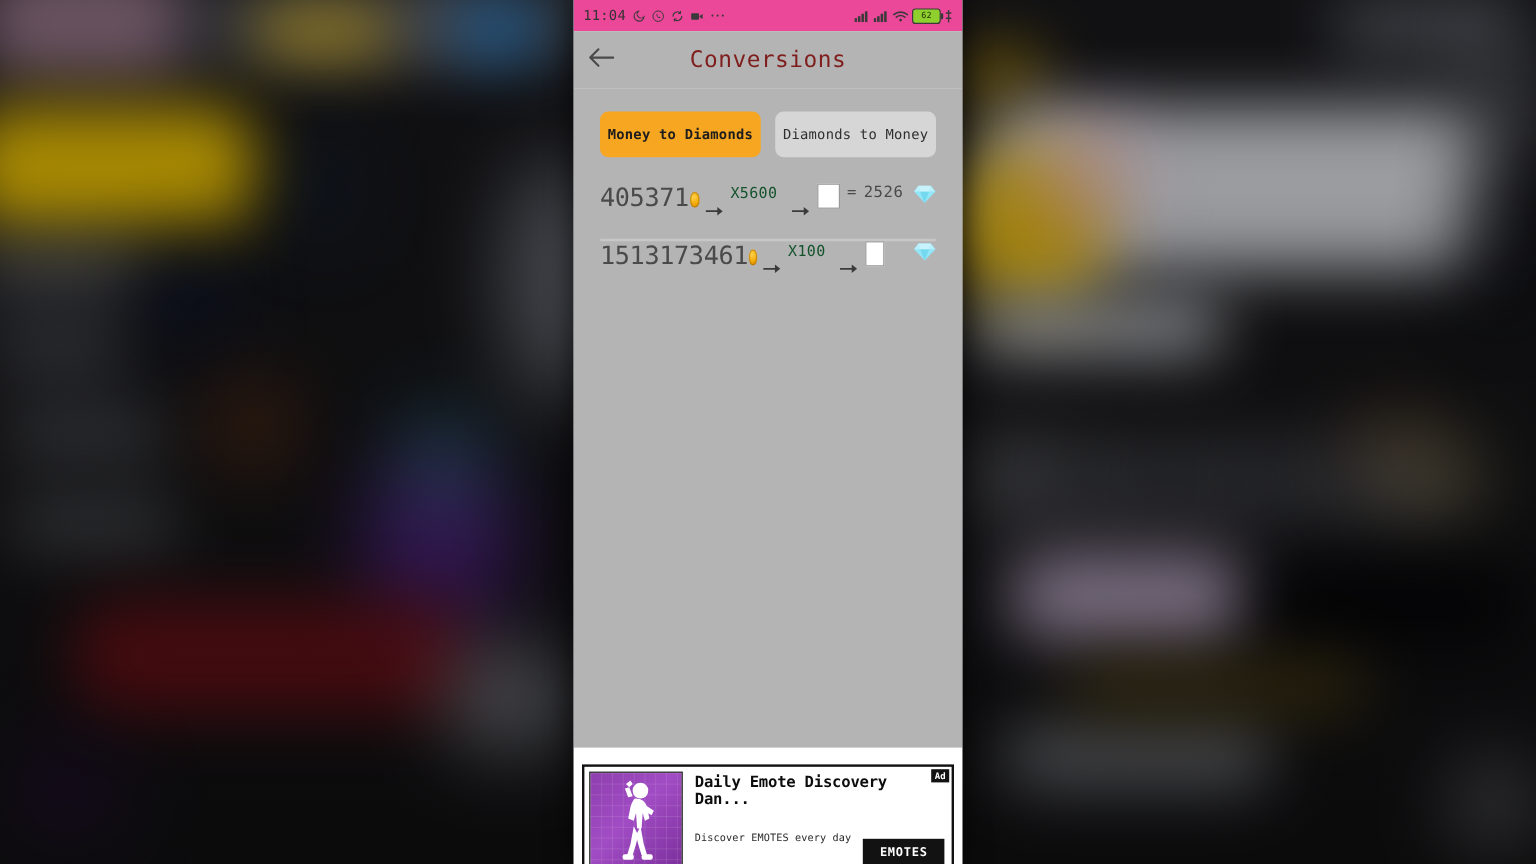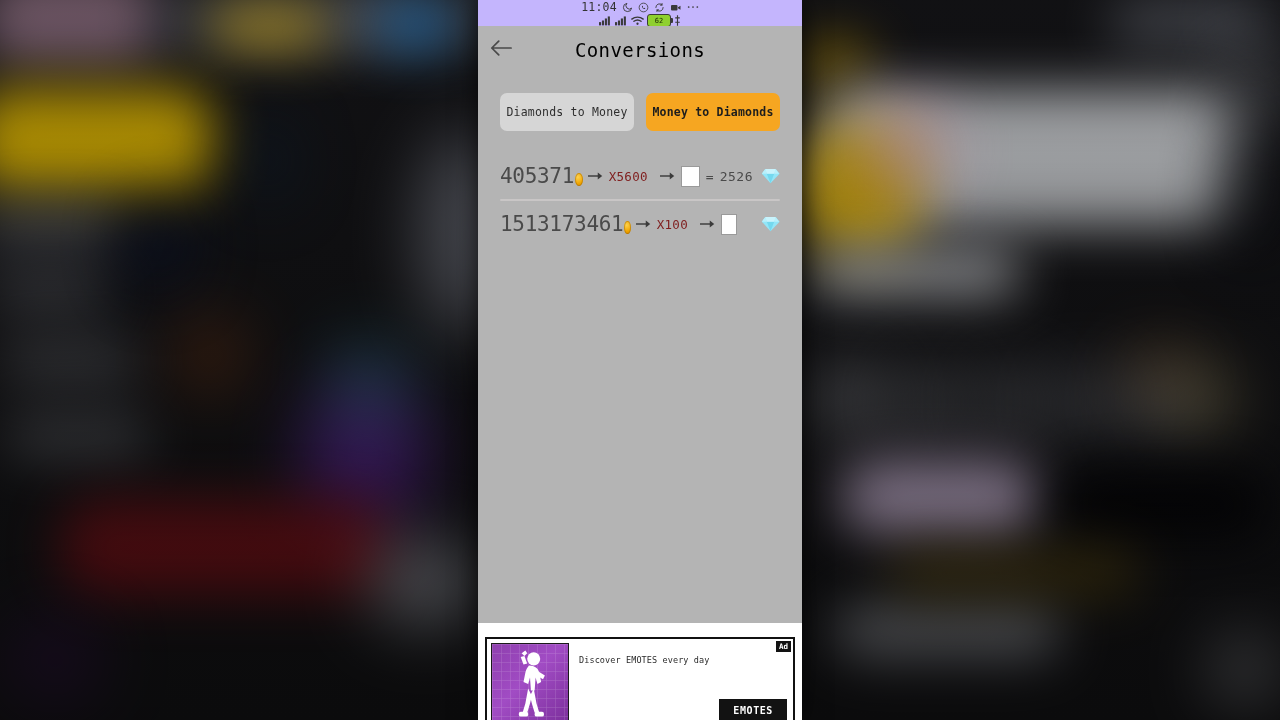--- a/index.html
+++ b/index.html
@@ -17,23 +17,23 @@
   .bgshade{position:absolute;inset:0;background:linear-gradient(180deg,rgba(8,8,12,.25),rgba(0,0,0,.45));}
 
   
   .phone{
     position:absolute;left:478px;top:0;width:324px;height:720px;
     background:#ffffff;overflow:hidden;
     box-shadow:0 0 22px rgba(0,0,0,.65);
   }
   
   .statusbar{
-    height:26px;background:#c4b5fd;display:flex;align-items:center;
+    height:26px;background:#ec4899;display:flex;align-items:center;
     justify-content:space-between;padding:0 8px;box-sizing:border-box;
-    color:#2f2f2f;font-size:11px;flex-direction:column;
+    color:#2f2f2f;font-size:11px;
   }
   .sb-left{display:flex;align-items:center;gap:5px;}
   .sb-right{display:flex;align-items:center;gap:3px;}
   .sb-time{font-size:11.5px;letter-spacing:.2px;color:#333;}
   .ico{display:inline-flex;align-items:center;justify-content:center;}
 
   .battery{
     display:inline-flex;align-items:center;justify-content:center;
     width:22px;height:11px;border:1.2px solid #3a3a3a;border-radius:3px;
     background:#8fd02f;font-size:7px;color:#1d2b06;position:relative;
@@ -42,52 +42,52 @@
   .battery:after{content:"";position:absolute;right:-3px;top:3px;width:2px;height:5px;background:#3a3a3a;border-radius:0 1px 1px 0;}
 
   
   .appbar{
     height:48px;background:#b4b4b4;display:flex;align-items:center;
     position:relative;
   }
   .backbtn{width:46px;height:48px;display:flex;align-items:center;justify-content:center;cursor:pointer;}
   .apptitle{
     position:absolute;left:0;right:0;text-align:center;
-    font-size:19px;color:#000000;letter-spacing:.4px;
+    font-size:19px;color:#7f1d1d;letter-spacing:.4px;
     font-family:"DejaVu Sans Mono","Liberation Mono",monospace;
     pointer-events:none;
   }
 
   
   .content{background:#b4b4b4;height:549px;position:relative;}
   .tabrow{display:flex;gap:12px;padding:19px 22px 0 22px;}
   .tab{
     flex:1;height:38px;border-radius:7px;display:flex;align-items:center;
     justify-content:center;font-size:11.5px;letter-spacing:.2px;
     cursor:pointer;user-select:none;
   }
   .tab.inactive{background:#d6d6d6;color:#2f2f2f;}
   .tab.active{background:#f6a621;color:#1d1d1d;font-weight:bold;}
 
   
   .rows{padding:0 22px;margin-top:22px;}
-  .row{display:flex;align-items:center;height:46px;gap:0;}
+  .row{display:flex;height:46px;gap:0;}
   .rowsep{height:2px;background:#c9c6c6;border-radius:2px;margin:0 0 0 0;}
   .amount{
     font-size:21px;color:#4a4a4a;letter-spacing:-.3px;
     font-family:"DejaVu Sans Mono","Liberation Mono",monospace;
   }
   .coin{
     width:13px;height:13px;border-radius:50%;
     background:radial-gradient(circle at 35% 32%,#ffd24d 0%,#f0a500 62%,#c97f00 100%);
     display:inline-block;margin-left:1px;margin-top:7px;
     box-shadow:inset 0 0 0 1px rgba(150,95,0,.45);
   }
   .arrow{margin:0 5px;display:inline-flex;align-items:center;}
-  .mult{font-size:12.5px;color:#7f1d1d;letter-spacing:.3px;}
+  .mult{font-size:12.5px;color:#14532d;letter-spacing:.3px;}
   .flag{
     width:31px;height:21px;border:1px solid #9a9a9a;box-sizing:border-box;
     display:inline-block;overflow:hidden;background:#fff;
   }
   .flag .top{height:50%;background:#d0404e;}
   .flag .bot{height:50%;background:#ffffff;}
   .eq{font-size:13px;color:#4a4a4a;margin:0 6px;}
   .result{font-size:13px;color:#4a4a4a;letter-spacing:.5px;}
   .gem{margin-left:8px;display:inline-flex;}
 
@@ -101,21 +101,21 @@
     width:78px;margin:4px;flex:none;position:relative;overflow:hidden;
     background:linear-gradient(135deg,#8e3fae 0%,#a14cc4 45%,#7c2f9c 100%);
     border:1px solid #1a1a1a;box-sizing:border-box;
   }
   .adicon .grid{position:absolute;inset:0;opacity:.22;
     background-image:linear-gradient(rgba(255,255,255,.5) 1px,transparent 1px),
                      linear-gradient(90deg,rgba(255,255,255,.5) 1px,transparent 1px);
     background-size:9px 9px;}
   .adbody{flex:1;padding:7px 8px 0 6px;position:relative;box-sizing:border-box;}
   .adtitle{font-size:13px;font-weight:bold;color:#0d0d0d;line-height:1.1;letter-spacing:-.2px;}
-  .adsub{font-size:8.5px;color:#2b2b2b;margin-top:9px;letter-spacing:.1px;}
+  .adsub{font-size:8.5px;color:#2b2b2b;margin-top:20px;letter-spacing:.1px;}
   .adbadge{
     position:absolute;top:2px;right:2px;background:#121212;color:#fff;
     font-size:7.5px;padding:1px 3px;line-height:1.2;font-weight:bold;
   }
   .install{
     position:absolute;right:6px;bottom:6px;background:#121212;color:#fff;
     font-size:10px;font-weight:bold;padding:6px 14px;letter-spacing:.6px;cursor:pointer;
   }
 </style>
 </head>
@@ -247,22 +247,22 @@
               <path d="M9.5 1.5L2 9l7.5 7.5M2 9h21" fill="none" stroke="#4a4a4a" stroke-width="1.9" stroke-linecap="round" stroke-linejoin="round"></path>
             </svg>
         </span>
       </div>
       <div class="apptitle">Conversions</div>
     </div>
 
     <div class="content">
 
       <div class="tabrow">
+        <div class="tab active">Money to Diamonds</div>
         <div class="tab inactive">Diamonds to Money</div>
-        <div class="tab active">Money to Diamonds</div>
       </div>
 
       <div class="rows">
 
         <div class="row">
           <span class="amount">405371</span>
           <span class="coin"></span>
           <span class="arrow">
             <svg width="16" height="10" viewBox="0 0 18 10">
                 <path d="M0 5h12" stroke="#3b3b3b" stroke-width="1.6"></path>
@@ -335,20 +335,21 @@
               <path d="M33 13l3 8-4 1-3-8z"></path>
               <path d="M49 30l6 4-2 4-7-4z"></path>
               <path d="M37 48l-3 16-3 10h5l3-10 2-8z"></path>
               <path d="M43 48l3 16 3 10h-5l-3-10-2-8z"></path>
               <rect x="27" y="73" width="10" height="5" rx="2"></rect>
               <rect x="44" y="73" width="10" height="5" rx="2"></rect>
             </g>
           </svg>
         </div>
         <div class="adbody">
+          <div class="adtitle">Daily Emote Discovery Dan...</div>
           <div class="adsub">Discover EMOTES every day</div>
           <div class="adbadge">Ad</div>
           <div class="install">EMOTES</div>
         </div>
       </div>
     </div>
 
   </div>
 </div>
 

